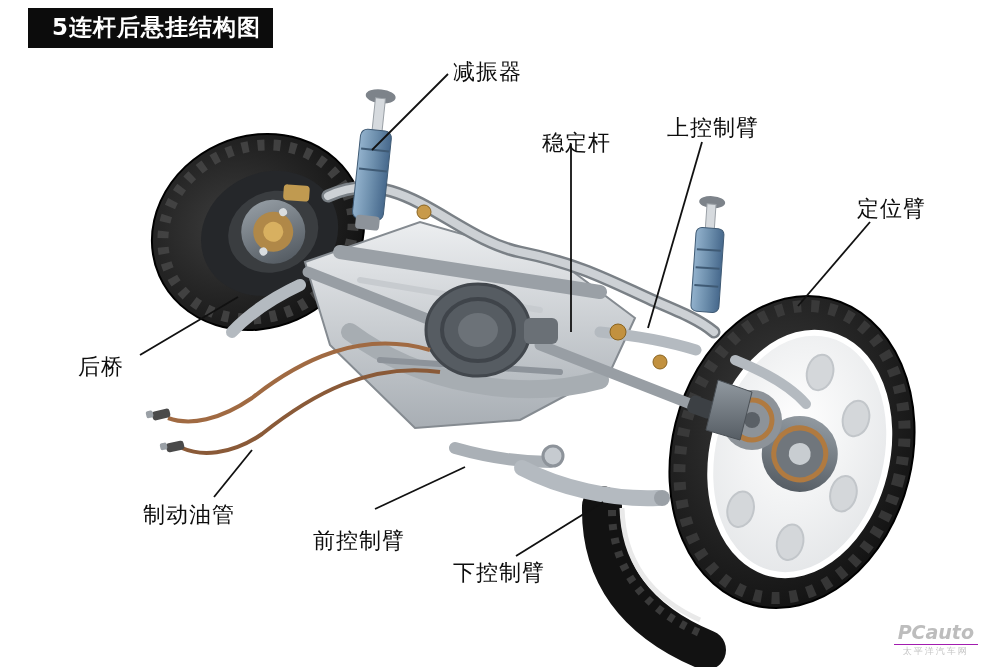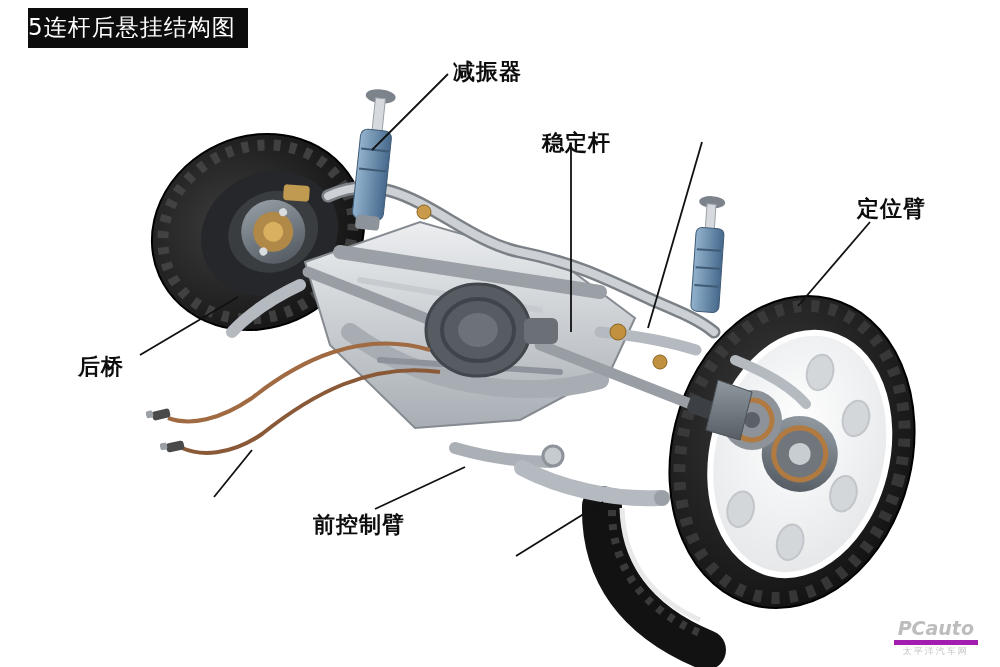--- a/index.html
+++ b/index.html
@@ -3,33 +3,33 @@
 <meta charset="utf-8">
 <style>
   html,body{margin:0;padding:0;background:#fff;}
   #stage{
     position:relative;width:1000px;height:667px;background:#fff;overflow:hidden;
     font-family:"DejaVu Sans","Liberation Sans",sans-serif;
   }
   #illustration{position:absolute;left:0;top:0;width:1000px;height:667px;}
   .title-bar{
     position:absolute;left:28px;top:8px;background:#0c0c0c;color:#fff;
-    font-size:23px;font-weight:400;padding:4px 12px 5px 0;letter-spacing:1px;
+    font-size:23px;font-weight:700;padding:4px 12px 5px 24px;letter-spacing:1px;
   }
   .label{
-    position:absolute;color:#0d0d0d;font-size:22px;font-weight:700;
+    position:absolute;color:#0d0d0d;font-size:22px;font-weight:400;
     letter-spacing:1px;white-space:nowrap;
   }
   .watermark{
     position:absolute;right:22px;bottom:10px;text-align:center;line-height:1.1;
     user-select:none;
   }
   .watermark .wm-logo{
     font-style:italic;font-weight:700;font-size:19px;color:#bdbdbd;
-    border-bottom:5px solid #a21caf;padding:0 4px 1px 4px;display:inline-block;
+    border-bottom:1px solid #a21caf;padding:0 4px 1px 4px;display:inline-block;
   }
   .watermark .wm-site{font-size:9px;color:#c6c6c6;letter-spacing:2px;margin-top:2px;font-family:Liberation Serif, serif;}
 </style>
 </head>
 <body>
 
 <div id="stage">
 
   <svg id="illustration" viewBox="0 0 1000 667" aria-hidden="true">
     <defs>
@@ -174,22 +174,25 @@
       <line x1="214" y1="497" x2="252" y2="450"></line>
       <line x1="375" y1="509" x2="465" y2="467"></line>
       <line x1="516" y1="556" x2="603" y2="502"></line>
     </g>
   </svg>
 
   <div class="title-bar">5连杆后悬挂结构图</div>
 
   <div class="label" style="left:453px;top:57px">减振器</div>
   <div class="label" style="left:542px;top:128px">稳定杆</div>
+  <div class="label" style="left:667px;top:113px">上控制臂</div>
   <div class="label" style="left:857px;top:194px">定位臂</div>
   <div class="label" style="left:78px;top:352px">后桥</div>
-  <div class="label" style="left:313px;top:510px">前控制臂</div>
+  <div class="label" style="left:143px;top:500px">制动油管</div>
+  <div class="label" style="left:313px;top:526px">前控制臂</div>
+  <div class="label" style="left:453px;top:558px">下控制臂</div>
 
   <div class="watermark">
     <span class="wm-logo">PCauto</span>
     <div class="wm-site">太平洋汽车网</div>
   </div>
 
 </div>
 
 </body></html>

